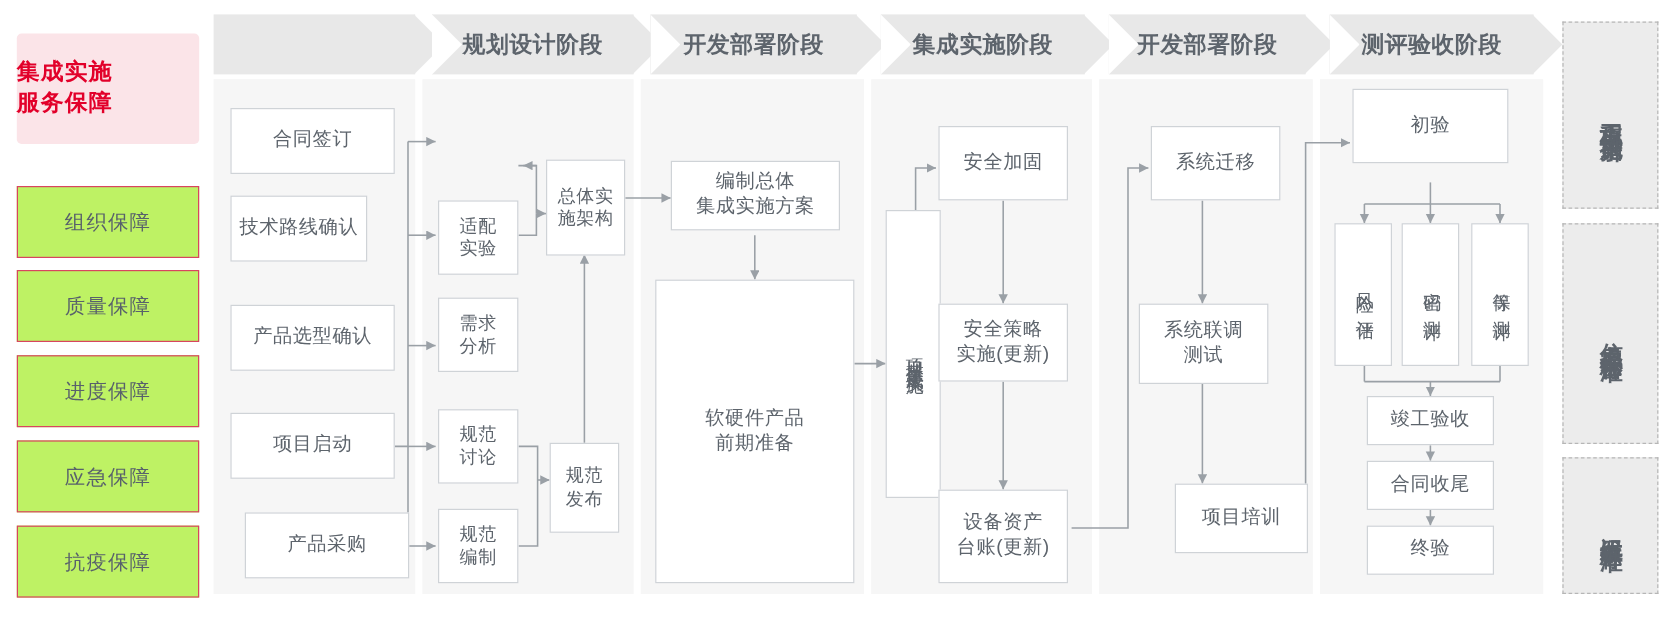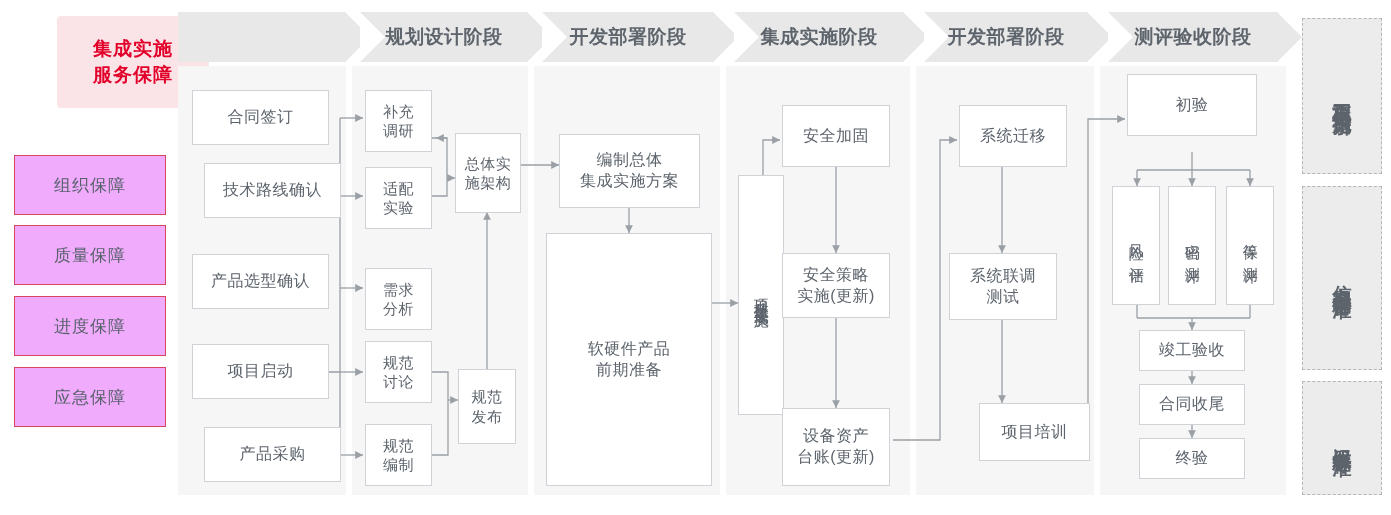--- a/index.html
+++ b/index.html
@@ -6,30 +6,29 @@
   html, body {
     width: 1391px; height: 515px;
     background: #ffffff;
     font-family: "Liberation Sans", "DejaVu Sans", sans-serif;
     overflow: hidden;
   }
   #root { position: relative; width: 1391px; height: 515px; }
 
   
   .guard-title {
-    position: absolute; left: 14px; top: 16px; width: 152px; height: 92px;
+    position: absolute; left: 14px; top: 28px; width: 152px; height: 92px;
     background: #fbe4e8; border-radius: 4px;
-    display: flex; flex-direction: column; align-items: center; justify-content: center;
+    display: flex; flex-direction: column; align-items: flex-start; justify-content: center;
     color: #e2002a; font-weight: bold; font-size: 19px; line-height: 1.35;
     letter-spacing: 1px;
-    margin-left: 43px;
   }
   .guard-item {
     position: absolute; left: 14px; width: 152px; height: 60px;
-    background: #f0abfc; border: 1.6px solid #d8455f;
+    background: #bef264; border: 1.6px solid #d8455f;
     display: flex; align-items: center; justify-content: center;
     color: #58616b; font-size: 17px; letter-spacing: 1px;
   }
 
   
   .phase-head {
     position: absolute; top: 12px; height: 50px;
     background: #e8e8e8;
     display: flex; align-items: center; justify-content: center;
     color: #5d646c; font-weight: bold; font-size: 19px; letter-spacing: 0.5px;
@@ -87,20 +86,21 @@
 
   <div class="guard-title">
     <span>集成实施</span>
     <span>服务保障</span>
   </div>
 
   <div class="guard-item" style="top:155px">组织保障</div>
   <div class="guard-item" style="top:225px">质量保障</div>
   <div class="guard-item" style="top:296px">进度保障</div>
   <div class="guard-item" style="top:367px">应急保障</div>
+  <div class="guard-item" style="top:438px">抗疫保障</div>
 
   <div class="phase-body" style="left:178px;width:168px"></div>
   <div class="phase-body" style="left:352px;width:176px"></div>
   <div class="phase-body" style="left:534px;width:186px"></div>
   <div class="phase-body" style="left:726px;width:184px"></div>
   <div class="phase-body" style="left:916px;width:178px"></div>
   <div class="phase-body" style="left:1100px;width:186px"></div>
 
   <div class="phase-head" style="left:178px;width:168px">
     <span class="chev"></span>
@@ -190,55 +190,51 @@
       <path d="M1137,318 L1250,318"></path>
       <path d="M1192,318 L1192,330" marker-end="url(#ah)"></path>
 
       <path d="M1192,371 L1192,384" marker-end="url(#ah)"></path>
 
       <path d="M1192,425 L1192,438" marker-end="url(#ah)"></path>
     </g>
   </svg>
 
   <div class="node" style="left:192px;top:90px;width:137px;height:55px">合同签订</div>
-  <div class="node" style="left:204px;top:163px;width:137px;height:55px">技术路线确认</div>
+  <div class="node" style="left:192px;top:163px;width:114px;height:55px">技术路线确认</div>
   <div class="node" style="left:192px;top:254px;width:137px;height:55px">产品选型确认</div>
   <div class="node" style="left:192px;top:344px;width:137px;height:55px">项目启动</div>
   <div class="node" style="left:204px;top:427px;width:137px;height:55px">产品采购</div>
 
-  <div class="node sm" style="left:365px;top:90px;width:67px;height:62px">
-      <span style="white-space:pre-line">补充
-调研</span>
-    </div>
   <div class="node sm" style="left:365px;top:167px;width:67px;height:62px">
       <span style="white-space:pre-line">适配
 实验</span>
     </div>
-  <div class="node sm" style="left:365px;top:268px;width:67px;height:62px">
+  <div class="node sm" style="left:365px;top:248px;width:67px;height:62px">
       <span style="white-space:pre-line">需求
 分析</span>
     </div>
   <div class="node sm" style="left:365px;top:341px;width:67px;height:62px">
       <span style="white-space:pre-line">规范
 讨论</span>
     </div>
   <div class="node sm" style="left:365px;top:424px;width:67px;height:62px">
       <span style="white-space:pre-line">规范
 编制</span>
     </div>
   <div class="node sm" style="left:455px;top:133px;width:66px;height:80px">
       <span style="white-space:pre-line">总体实
 施架构</span>
     </div>
   <div class="node sm" style="left:458px;top:369px;width:58px;height:75px">
       <span style="white-space:pre-line">规范
 发布</span>
     </div>
 
-  <div class="node" style="left:559px;top:134px;width:141px;height:74px">
+  <div class="node" style="left:559px;top:134px;width:141px;height:58px">
       <span style="white-space:pre-line">编制总体
 集成实施方案</span>
     </div>
   <div class="node" style="left:546px;top:233px;width:166px;height:253px">
       <span style="white-space:pre-line">软硬件产品
 前期准备</span>
     </div>
 
   <div class="node vert sm" style="left:738px;top:175px;width:46px;height:240px">项目整体集成实施</div>
   <div class="node" style="left:782px;top:105px;width:108px;height:62px">安全加固</div>

